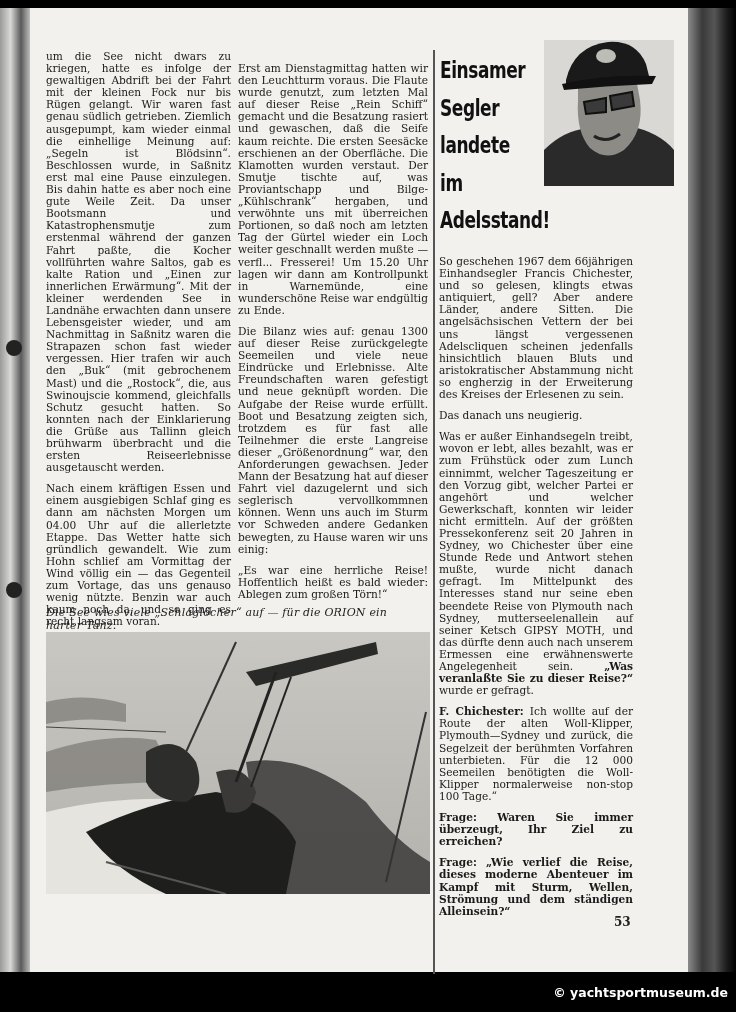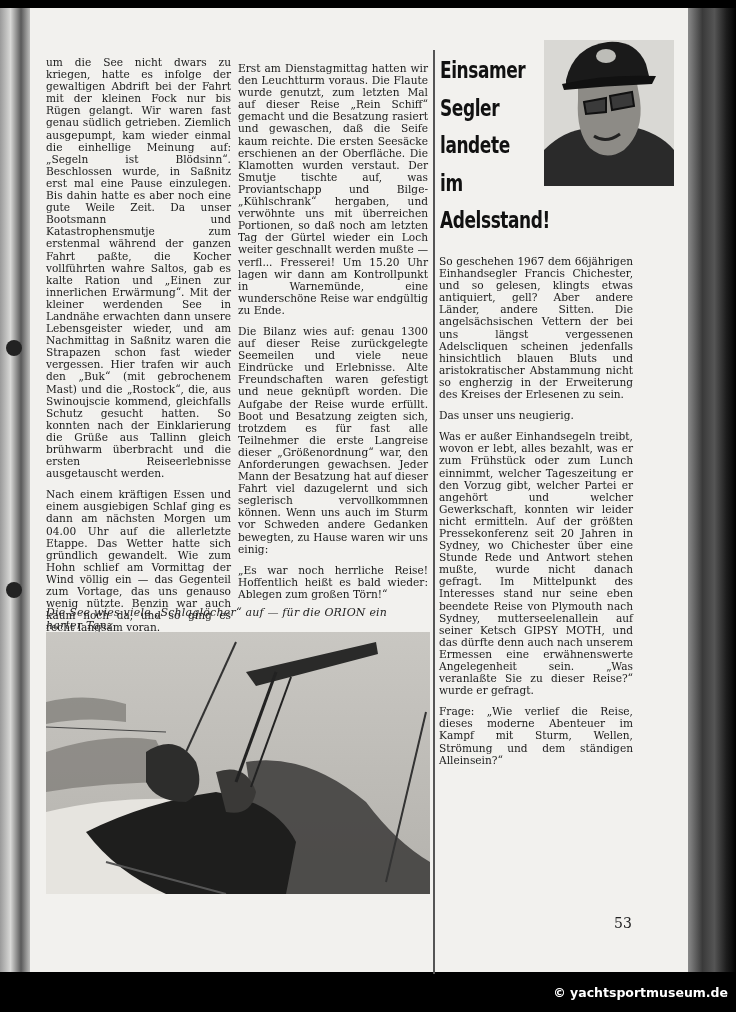--- a/index.html
+++ b/index.html
@@ -3,50 +3,50 @@
 <meta charset="utf-8">
 <style>
   html,body{margin:0;padding:0;}
   body{width:736px;height:1012px;background:#000;position:relative;overflow:hidden;font-family:"DejaVu Serif",serif;}
   .page{position:absolute;left:0;top:8px;width:688px;height:964px;background:#f2f1ee;}
   .binding{position:absolute;left:0;top:8px;width:30px;height:964px;background:linear-gradient(90deg,#9a9a9a 0%,#d8d8d6 35%,#5a5a5a 70%,#bdbdbb 100%);}
   .hole{position:absolute;width:16px;height:16px;border-radius:50%;background:#222;}
   .edge{position:absolute;left:688px;top:8px;width:48px;height:964px;background:linear-gradient(90deg,#8a8a8a 0%,#3a3a3a 30%,#555 55%,#1d1d1d 80%,#000 100%);}
   .col{position:absolute;font-size:10.6px;line-height:12.1px;color:#1a1a1a;text-align:justify;hyphens:manual;}
   .col p{margin:0 0 9px 0;}
-  #c1{left:46px;top:56px;width:185px;}
+  #c1{left:46px;top:50px;width:185px;}
   #c2{left:238px;top:62px;width:190px;}
   .rule{position:absolute;left:433px;top:50px;width:2px;height:924px;background:#555;}
   .headline{position:absolute;left:440px;top:52px;width:105px;font-family:"DejaVu Sans Condensed","DejaVu Sans",sans-serif;font-weight:bold;font-size:23px;line-height:37.5px;color:#111;letter-spacing:-0.5px;transform:scaleX(0.82);transform-origin:left top;white-space:nowrap;}
   .portrait{position:absolute;left:544px;top:40px;width:130px;height:146px;background:#e0dfdc;overflow:hidden;}
   #c3{left:439px;top:255px;width:194px;}
   .caption{position:absolute;left:46px;top:606px;width:380px;font-style:italic;font-size:11px;color:#222;letter-spacing:0.2px;}
   .photo{position:absolute;left:46px;top:632px;width:384px;height:262px;background:#cfcdc8;overflow:hidden;}
-  .pagenum{position:absolute;left:614px;top:915px;font-size:14px;font-weight:normal;color:#222;}
+  .pagenum{position:absolute;left:614px;top:915px;font-size:12px;font-weight:bold;color:#222;}
   .credit{position:absolute;right:8px;top:985px;font-family:"DejaVu Sans",sans-serif;font-weight:bold;font-size:12.5px;color:#fff;}
-  b{font-weight:normal;}
+  b{font-weight:bold;}
 </style>
 </head>
 <body>
 
 <div class="page"></div>
 <div class="binding"></div>
 <div class="hole" style="left:6px;top:340px"></div>
 <div class="hole" style="left:6px;top:582px"></div>
 <div class="edge"></div>
 
 <div class="col" id="c1">
   <p>um die See nicht dwars zu kriegen, hatte es infolge der gewaltigen Abdrift bei der Fahrt mit der kleinen Fock nur bis Rügen gelangt. Wir waren fast genau südlich getrieben. Ziemlich ausgepumpt, kam wieder einmal die einhellige Meinung auf: „Segeln ist Blödsinn“. Beschlossen wurde, in Saßnitz erst mal eine Pause einzulegen. Bis dahin hatte es aber noch eine gute Weile Zeit. Da unser Bootsmann und Katastrophensmutje zum erstenmal während der ganzen Fahrt paßte, die Kocher vollführten wahre Saltos, gab es kalte Ration und „Einen zur innerlichen Erwärmung“. Mit der kleiner werdenden See in Landnähe erwachten dann unsere Lebensgeister wieder, und am Nachmittag in Saßnitz waren die Strapazen schon fast wieder vergessen. Hier trafen wir auch den „Buk“ (mit gebrochenem Mast) und die „Rostock“, die, aus Swinoujscie kommend, gleichfalls Schutz gesucht hatten. So konnten nach der Einklarierung die Grüße aus Tallinn gleich brühwarm überbracht und die ersten Reiseerlebnisse ausgetauscht werden.</p>
   <p>Nach einem kräftigen Essen und einem ausgiebigen Schlaf ging es dann am nächsten Morgen um 04.00 Uhr auf die allerletzte Etappe. Das Wetter hatte sich gründlich gewandelt. Wie zum Hohn schlief am Vormittag der Wind völlig ein — das Gegenteil zum Vortage, das uns genauso wenig nützte. Benzin war auch kaum noch da, und so ging es recht langsam voran.</p>
 </div>
 
 <div class="col" id="c2">
   <p>Erst am Dienstagmittag hatten wir den Leuchtturm voraus. Die Flaute wurde genutzt, zum letzten Mal auf dieser Reise „Rein Schiff“ gemacht und die Besatzung rasiert und gewaschen, daß die Seife kaum reichte. Die ersten Seesäcke erschienen an der Oberfläche. Die Klamotten wurden verstaut. Der Smutje tischte auf, was Proviantschapp und Bilge-„Kühlschrank“ hergaben, und verwöhnte uns mit überreichen Portionen, so daß noch am letzten Tag der Gürtel wieder ein Loch weiter geschnallt werden mußte — verfl... Fresserei! Um 15.20 Uhr lagen wir dann am Kontrollpunkt in Warnemünde, eine wunderschöne Reise war endgültig zu Ende.</p>
   <p>Die Bilanz wies auf: genau 1300 auf dieser Reise zurückgelegte Seemeilen und viele neue Eindrücke und Erlebnisse. Alte Freundschaften waren gefestigt und neue geknüpft worden. Die Aufgabe der Reise wurde erfüllt. Boot und Besatzung zeigten sich, trotzdem es für fast alle Teilnehmer die erste Langreise dieser „Größenordnung“ war, den Anforderungen gewachsen. Jeder Mann der Besatzung hat auf dieser Fahrt viel dazugelernt und sich seglerisch vervollkommnen können. Wenn uns auch im Sturm vor Schweden andere Gedanken bewegten, zu Hause waren wir uns einig:</p>
-  <p>„Es war noch herrliche Reise! Hoffentlich heißt es bald wieder: Ablegen zum großen Törn!“</p>
+  <p>„Es war eine herrliche Reise! Hoffentlich heißt es bald wieder: Ablegen zum großen Törn!“</p>
 </div>
 
 <div class="rule"></div>
 
 <div class="headline">
   <div>Einsamer</div>
   <div>Segler</div>
   <div>landete</div>
   <div>im</div>
   <div>Adelsstand!</div>
@@ -60,22 +60,24 @@
     <path d="M40 62 L62 58 L62 72 L42 74Z M66 56 L88 52 L90 66 L68 70Z" fill="#3a3a3a" stroke="#111" stroke-width="2"></path>
     <path d="M22 40 Q30 6 64 2 Q92 0 102 24 L106 40 Q70 46 22 44Z" fill="#1a1a1a"></path>
     <path d="M18 44 Q60 34 112 36 L108 44 Q60 46 20 50Z" fill="#111"></path>
     <ellipse cx="62" cy="16" rx="10" ry="7" fill="#bdbdb8"></ellipse>
     <path d="M50 96 Q62 104 76 94" stroke="#222" stroke-width="3" fill="none"></path>
   </svg>
 </div>
 
 <div class="col" id="c3">
   <p>So geschehen 1967 dem 66jährigen Einhandsegler Francis Chichester, und so gelesen, klingts etwas antiquiert, gell? Aber andere Länder, andere Sitten. Die angelsächsischen Vettern der bei uns längst vergessenen Adelscliquen scheinen jedenfalls hinsichtlich blauen Bluts und aristokratischer Abstammung nicht so engherzig in der Erweiterung des Kreises der Erlesenen zu sein.</p>
-  <p>Das unser uns neugierig.</p>
+  <p>Das danach uns neugierig.</p>
   <p><span>Was er außer Einhandsegeln treibt, wovon er lebt, alles bezahlt, was er zum Frühstück oder zum Lunch einnimmt, welcher Tageszeitung er den Vorzug gibt, welcher Partei er angehört und welcher Gewerkschaft, konnten wir leider nicht ermitteln. Auf der größten Pressekonferenz seit 20 Jahren in Sydney, wo Chichester über eine Stunde Rede und Antwort stehen mußte, wurde nicht danach gefragt. Im Mittelpunkt des Interesses stand nur seine eben beendete Reise von Plymouth nach Sydney, mutterseelenallein auf seiner Ketsch GIPSY MOTH, und das dürfte denn auch nach unserem Ermessen eine erwähnenswerte Angelegenheit sein.</span> <b>„Was veranlaßte Sie zu dieser Reise?“</b><span> wurde er gefragt.</span></p>
+  <p><b>F. Chichester:</b><span> Ich wollte auf der Route der alten Woll-Klipper, Plymouth—Sydney und zurück, die Segelzeit der berühmten Vorfahren unterbieten. Für die 12 000 Seemeilen benötigten die Woll-Klipper normalerweise non-stop 100 Tage.“</span></p>
+  <p><b>Frage: Waren Sie immer überzeugt, Ihr Ziel zu erreichen?</b></p>
   <p><b>Frage: „Wie verlief die Reise, dieses moderne Abenteuer im Kampf mit Sturm, Wellen, Strömung und dem ständigen Alleinsein?“</b></p>
 
 </div>
 
 <div class="caption">Die See wies viele „Schlaglöcher“ auf — für die ORION ein harter Tanz.</div>
 
 <div class="photo">
   <svg width="384" height="262" viewBox="0 0 384 262">
     <defs>
       <linearGradient id="sky" x1="0" y1="0" x2="0" y2="1">

